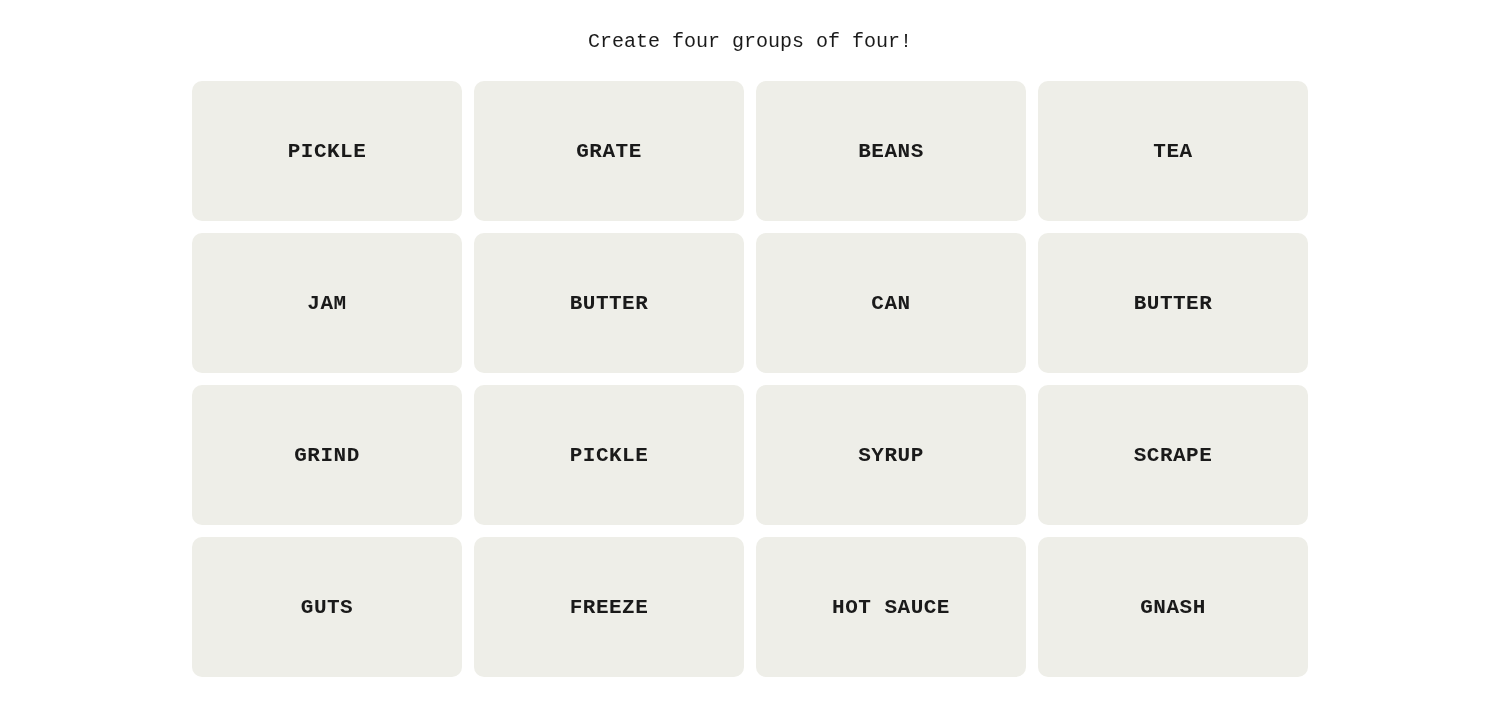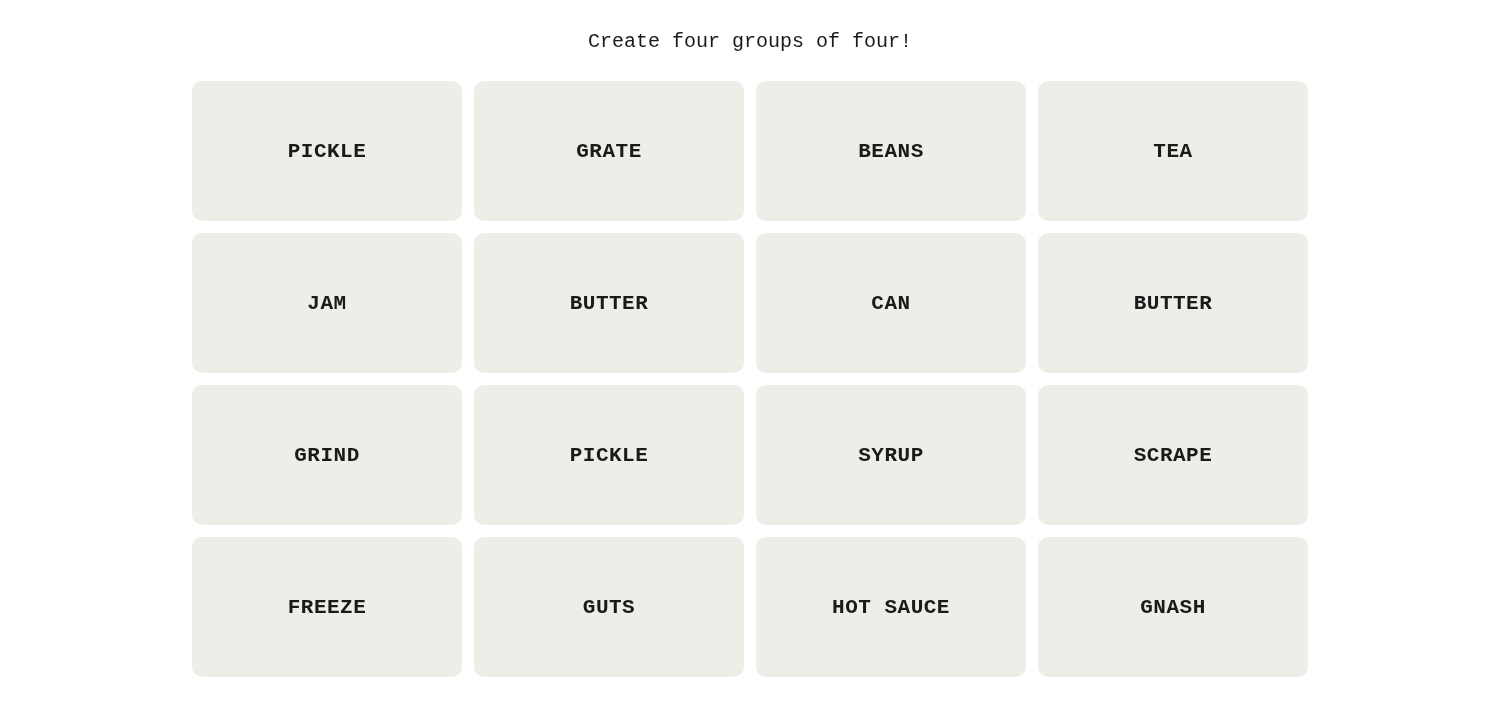--- a/index.html
+++ b/index.html
@@ -89,24 +89,24 @@
     <div class="tile">
       <span class="tile-label">PICKLE</span>
     </div>
     <div class="tile">
       <span class="tile-label">SYRUP</span>
     </div>
     <div class="tile">
       <span class="tile-label">SCRAPE</span>
     </div>
     <div class="tile">
-      <span class="tile-label">FREEZE</span>
+      <span class="tile-label">GUTS</span>
     </div>
     <div class="tile">
-      <span class="tile-label">GUTS</span>
+      <span class="tile-label">FREEZE</span>
     </div>
     <div class="tile">
       <span class="tile-label">HOT SAUCE</span>
     </div>
     <div class="tile">
       <span class="tile-label">GNASH</span>
     </div>
   </div>
 
 </body></html>

